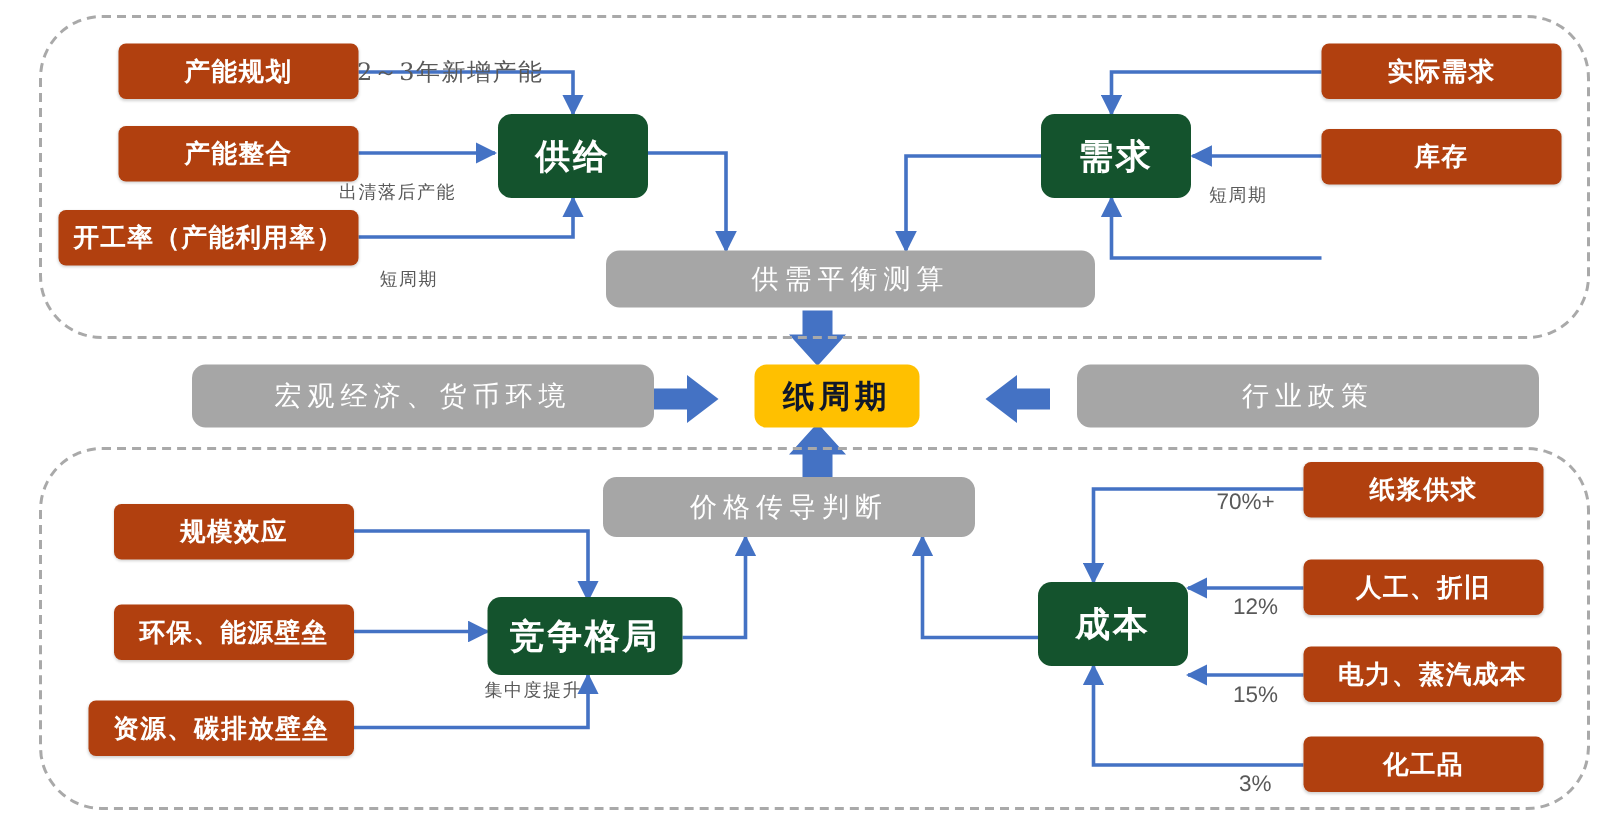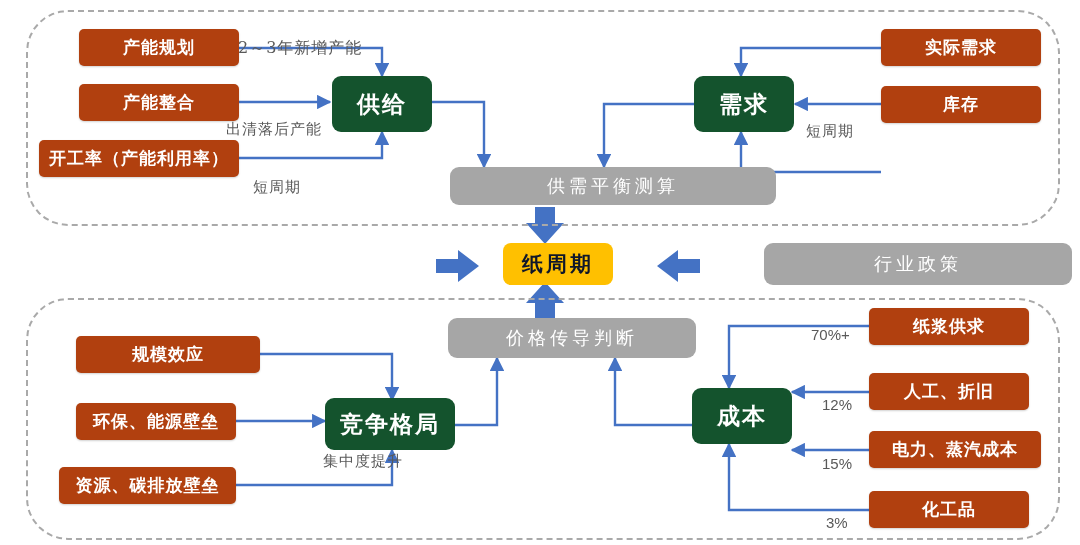--- a/index.html
+++ b/index.html
@@ -53,21 +53,20 @@
   .gbox{
     position:absolute;
     background:#a6a6a6;
     color:#ffffff;
     border-radius:9px;
     display:flex;align-items:center;justify-content:center;
     font-family:"DejaVu Serif","Liberation Serif",serif;
     font-size:18px;
     letter-spacing:4px;
     white-space:nowrap;
-    margin-left:46px;
   }
 
   
   .ybox{
     position:absolute;
     background:#ffc000;
     color:#0f172a;
     border-radius:8px;
     display:flex;align-items:center;justify-content:center;
     font-family:"DejaVu Serif","Liberation Serif",serif;
@@ -75,21 +74,21 @@
     font-size:21px;
     letter-spacing:3px;
     white-space:nowrap;
   }
 
   
   .cap{
     position:absolute;
     font-family:"DejaVu Serif","Liberation Serif",serif;
     color:#595959;
-    font-size:15px;
+    font-size:12px;
     white-space:nowrap;
     letter-spacing:1px;
   }
   .cap.num{
     font-family:"Liberation Sans","DejaVu Sans",sans-serif;
     font-size:15px;
     letter-spacing:0;
   }
   .cap.big{font-size:16px;}
 </style>
@@ -162,26 +161,27 @@
 
   <div class="rbox" style="left:881px;top:29px;width:160px;height:37px;">实际需求</div>
   <div class="rbox" style="left:881px;top:86px;width:160px;height:37px;">库存</div>
 
   <div class="bbox" style="left:694px;top:76px;width:100px;height:56px;">需求</div>
 
   <div class="cap" style="left:806px;top:122px;">短周期</div>
 
   <div class="gbox" style="left:404px;top:167px;width:326px;height:38px;">供需平衡测算</div>
 
+  <div class="gbox" style="left:128px;top:243px;width:308px;height:42px;">宏观经济、货币环境</div>
 
   <div class="ybox" style="left:503px;top:243px;width:110px;height:42px;">纸周期</div>
 
   <div class="gbox" style="left:718px;top:243px;width:308px;height:42px;">行业政策</div>
 
-  <div class="rbox" style="left:76px;top:336px;width:184px;height:37px;">规模效应</div>
+  <div class="rbox" style="left:76px;top:336px;width:160px;height:37px;">规模效应</div>
   <div class="rbox" style="left:76px;top:403px;width:160px;height:37px;">环保、能源壁垒</div>
   <div class="rbox" style="left:59px;top:467px;width:177px;height:37px;">资源、碳排放壁垒</div>
 
   <div class="bbox" style="left:325px;top:398px;width:130px;height:52px;">竞争格局</div>
 
   <div class="cap" style="left:323px;top:452px;">集中度提升</div>
 
   <div class="rbox" style="left:869px;top:308px;width:160px;height:37px;">纸浆供求</div>
   <div class="rbox" style="left:869px;top:373px;width:160px;height:37px;">人工、折旧</div>
   <div class="rbox" style="left:869px;top:431px;width:172px;height:37px;">电力、蒸汽成本</div>

